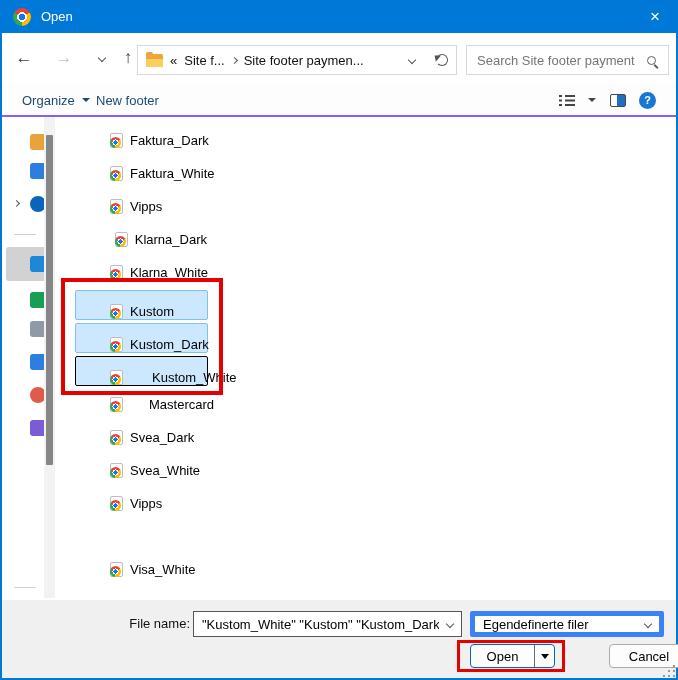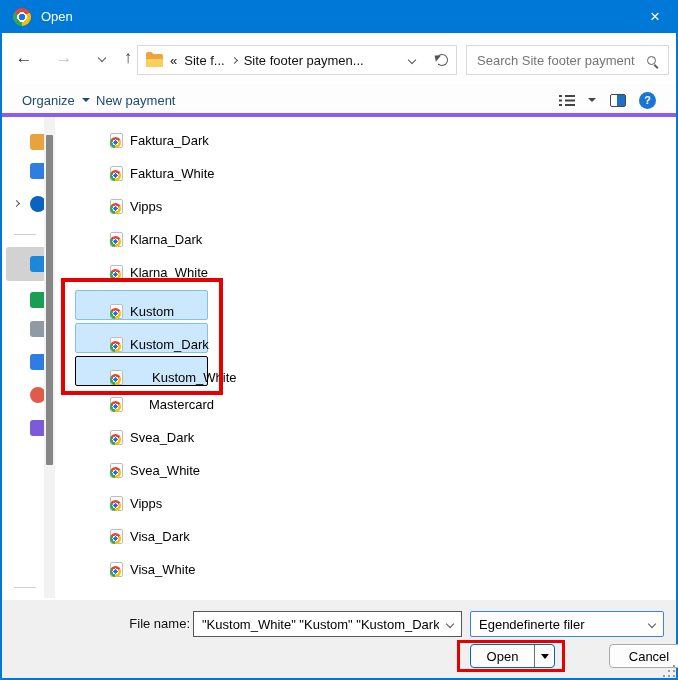--- a/index.html
+++ b/index.html
@@ -33,21 +33,21 @@
   .crumb-spacer{flex:1;}
   .refresh-ic{position:relative;width:12px;height:12px;border:1.5px solid #555;border-radius:50%;border-left-color:transparent;flex:none;}
   .refresh-ic::after{content:"";position:absolute;left:-3px;top:-2px;border-top:4px solid transparent;border-bottom:4px solid transparent;border-right:5px solid #555;transform:rotate(40deg);}
   .search-box{position:absolute;left:464px;top:12px;width:203px;height:30px;border:1px solid #d9d9d9;background:#fff;
     display:flex;align-items:center;padding:0 8px;gap:6px;}
   .search-box input{flex:1;border:none;outline:none;font:13px "Liberation Sans","DejaVu Sans",sans-serif;color:#333;min-width:0;background:transparent;}
   .search-box input::placeholder{color:#757575;}
   .mag-ic{position:relative;width:9px;height:9px;border:1.6px solid #5f5f5f;border-radius:50%;flex:none;margin-right:4px;}
   .mag-ic::after{content:"";position:absolute;left:7px;top:7px;width:5px;height:1.6px;background:#5f5f5f;transform:rotate(45deg);transform-origin:0 0;}
   
-  .toolbar{position:absolute;left:2px;right:2px;top:84px;height:33px;background:#fdfdfd;border-bottom:4px solid #8b5cf6;}
+  .toolbar{position:absolute;left:2px;right:2px;top:84px;height:33px;background:#fdfdfd;border-bottom:2px solid #8b5cf6;}
   .tbar-btn{position:absolute;top:0;height:32px;display:flex;align-items:center;gap:7px;color:var(--toolbar-text,#1e4976);}
   .tri-down{width:0;height:0;border-left:4px solid transparent;border-right:4px solid transparent;border-top:4.5px solid var(--toolbar-text,#1e4976);}
   .viewlist-ic{position:relative;width:16px;height:12px;}
   .viewlist-ic .dot{position:absolute;left:0;top:1px;width:3px;height:2px;background:#444;box-shadow:0 4.5px 0 #444,0 9px 0 #444;}
   .viewlist-ic .line{position:absolute;left:6px;top:1px;width:10px;height:2px;background:#444;box-shadow:0 4.5px 0 #444,0 9px 0 #444;}
   .tri-down.dark{border-top-color:#444;}
   .pane-ic{position:relative;width:16px;height:13px;border:1.5px solid #474747;border-radius:2px;background:#fff;}
   .pane-ic::after{content:"";position:absolute;right:0;top:0;bottom:0;width:55%;background:#1d6fc4;}
   .help-ic{width:17px;height:17px;border-radius:50%;background:var(--help,#1976d2);color:#fff;font-size:11px;font-weight:bold;
     display:flex;align-items:center;justify-content:center;}
@@ -78,21 +78,21 @@
   
   .anno{position:absolute;border:4px solid var(--annotation,#e60000);z-index:60;pointer-events:none;}
   
   .footer{position:absolute;left:2px;right:2px;bottom:2px;height:78px;background:#f0f0f0;}
   .fn-label{position:absolute;left:58px;top:16px;width:130px;text-align:right;color:#111;}
   .fn-combo{position:absolute;left:191px;top:11px;width:269px;height:26px;background:#fff;border:1px solid #565656;
     display:flex;align-items:center;}
   .fn-combo input{flex:1;border:none;outline:none;font:13px "Liberation Sans","DejaVu Sans",sans-serif;color:#000;
     padding:0 0 0 8px;min-width:0;background:transparent;}
   .combo-chev{width:22px;height:100%;display:flex;align-items:center;justify-content:center;flex:none;}
-  .ft-select{position:absolute;left:468px;top:11px;width:194px;height:26px;background:#fff;border:1px solid #3b82f6;border-radius:2px;
+  .ft-select{position:absolute;left:468px;top:11px;width:194px;height:26px;background:#fff;border:5px solid #3b82f6;border-radius:2px;
     display:flex;align-items:center;}
   .ft-select .val{flex:1;padding-left:8px;white-space:nowrap;overflow:hidden;color:#000;}
   .open-btn{position:absolute;left:468px;top:44px;width:85px;height:24px;background:#fdfdfd;border:1.5px solid var(--accent,#0078d7);
     border-radius:4px;display:flex;align-items:center;}
   .open-btn .lbl{flex:1;text-align:center;color:#000;}
   .open-btn .split{width:20px;height:100%;border-left:1px solid #6b6b6b;display:flex;align-items:center;justify-content:center;}
   .tri-down.black{border-top-color:#000;border-left-width:4.5px;border-right-width:4.5px;border-top-width:5px;}
   .cancel-btn{position:absolute;left:582px;top:44px;width:80px;height:24px;background:#fdfdfd;border:1px solid #ababab;
     border-radius:4px;display:flex;align-items:center;justify-content:center;color:#000;margin-left:25px;}
   .grip{position:absolute;right:6px;bottom:6px;width:2px;height:2px;background:#9a9a9a;
@@ -133,21 +133,21 @@
       <span class="mag-ic"></span>
     </div>
   </div>
 
   <div class="toolbar">
     <span class="tbar-btn" style="left:20px">
       <span>Organize</span>
       <span class="tri-down"></span>
     </span>
     <span class="tbar-btn" style="left:94px">
-      <span>New payment</span>
+      <span>New footer</span>
     </span>
     <span class="tbar-btn" style="left:557px">
       <span class="viewlist-ic">
           <span class="dot"></span>
           <span class="line"></span>
         </span>
     </span>
     <span class="tbar-btn" style="left:586px">
       <span class="tri-down dark"></span>
     </span>
@@ -180,21 +180,21 @@
           <span class="ball"></span>
         </span>
         <span class="flabel">Faktura_Dark</span>
       </div>
       <div class="frow" style="top: 74px;">
         <span class="ficon">
           <span class="ball"></span>
         </span>
         <span class="flabel">Vipps</span>
       </div>
-      <div class="frow" style="top: 107px;">
+      <div class="frow" style="top: 107px; justify-content: flex-end;">
         <span class="ficon">
           <span class="ball"></span>
         </span>
         <span class="flabel">Klarna_Dark</span>
       </div>
       <div class="frow" style="top: 140px;">
         <span class="ficon">
           <span class="ball"></span>
         </span>
         <span class="flabel">Klarna_White</span>
@@ -233,26 +233,20 @@
         <span class="ficon">
           <span class="ball"></span>
         </span>
         <span class="flabel">Svea_Dark</span>
       </div>
       <div class="frow" style="top: 371px;">
         <span class="ficon">
           <span class="ball"></span>
         </span>
         <span class="flabel">Vipps</span>
-      </div>
-      <div class="frow" style="top: 404px;">
-        <span class="ficon">
-          <span class="ball"></span>
-        </span>
-        <span class="flabel">Visa_Dark</span>
       </div>
       <div class="frow" style="top: 437px;">
         <span class="ficon">
           <span class="ball"></span>
         </span>
         <span class="flabel">Visa_White</span>
       </div>
     </div>
 
   <div class="anno" style="left:61px;top:278px;width:162px;height:117px"></div>

